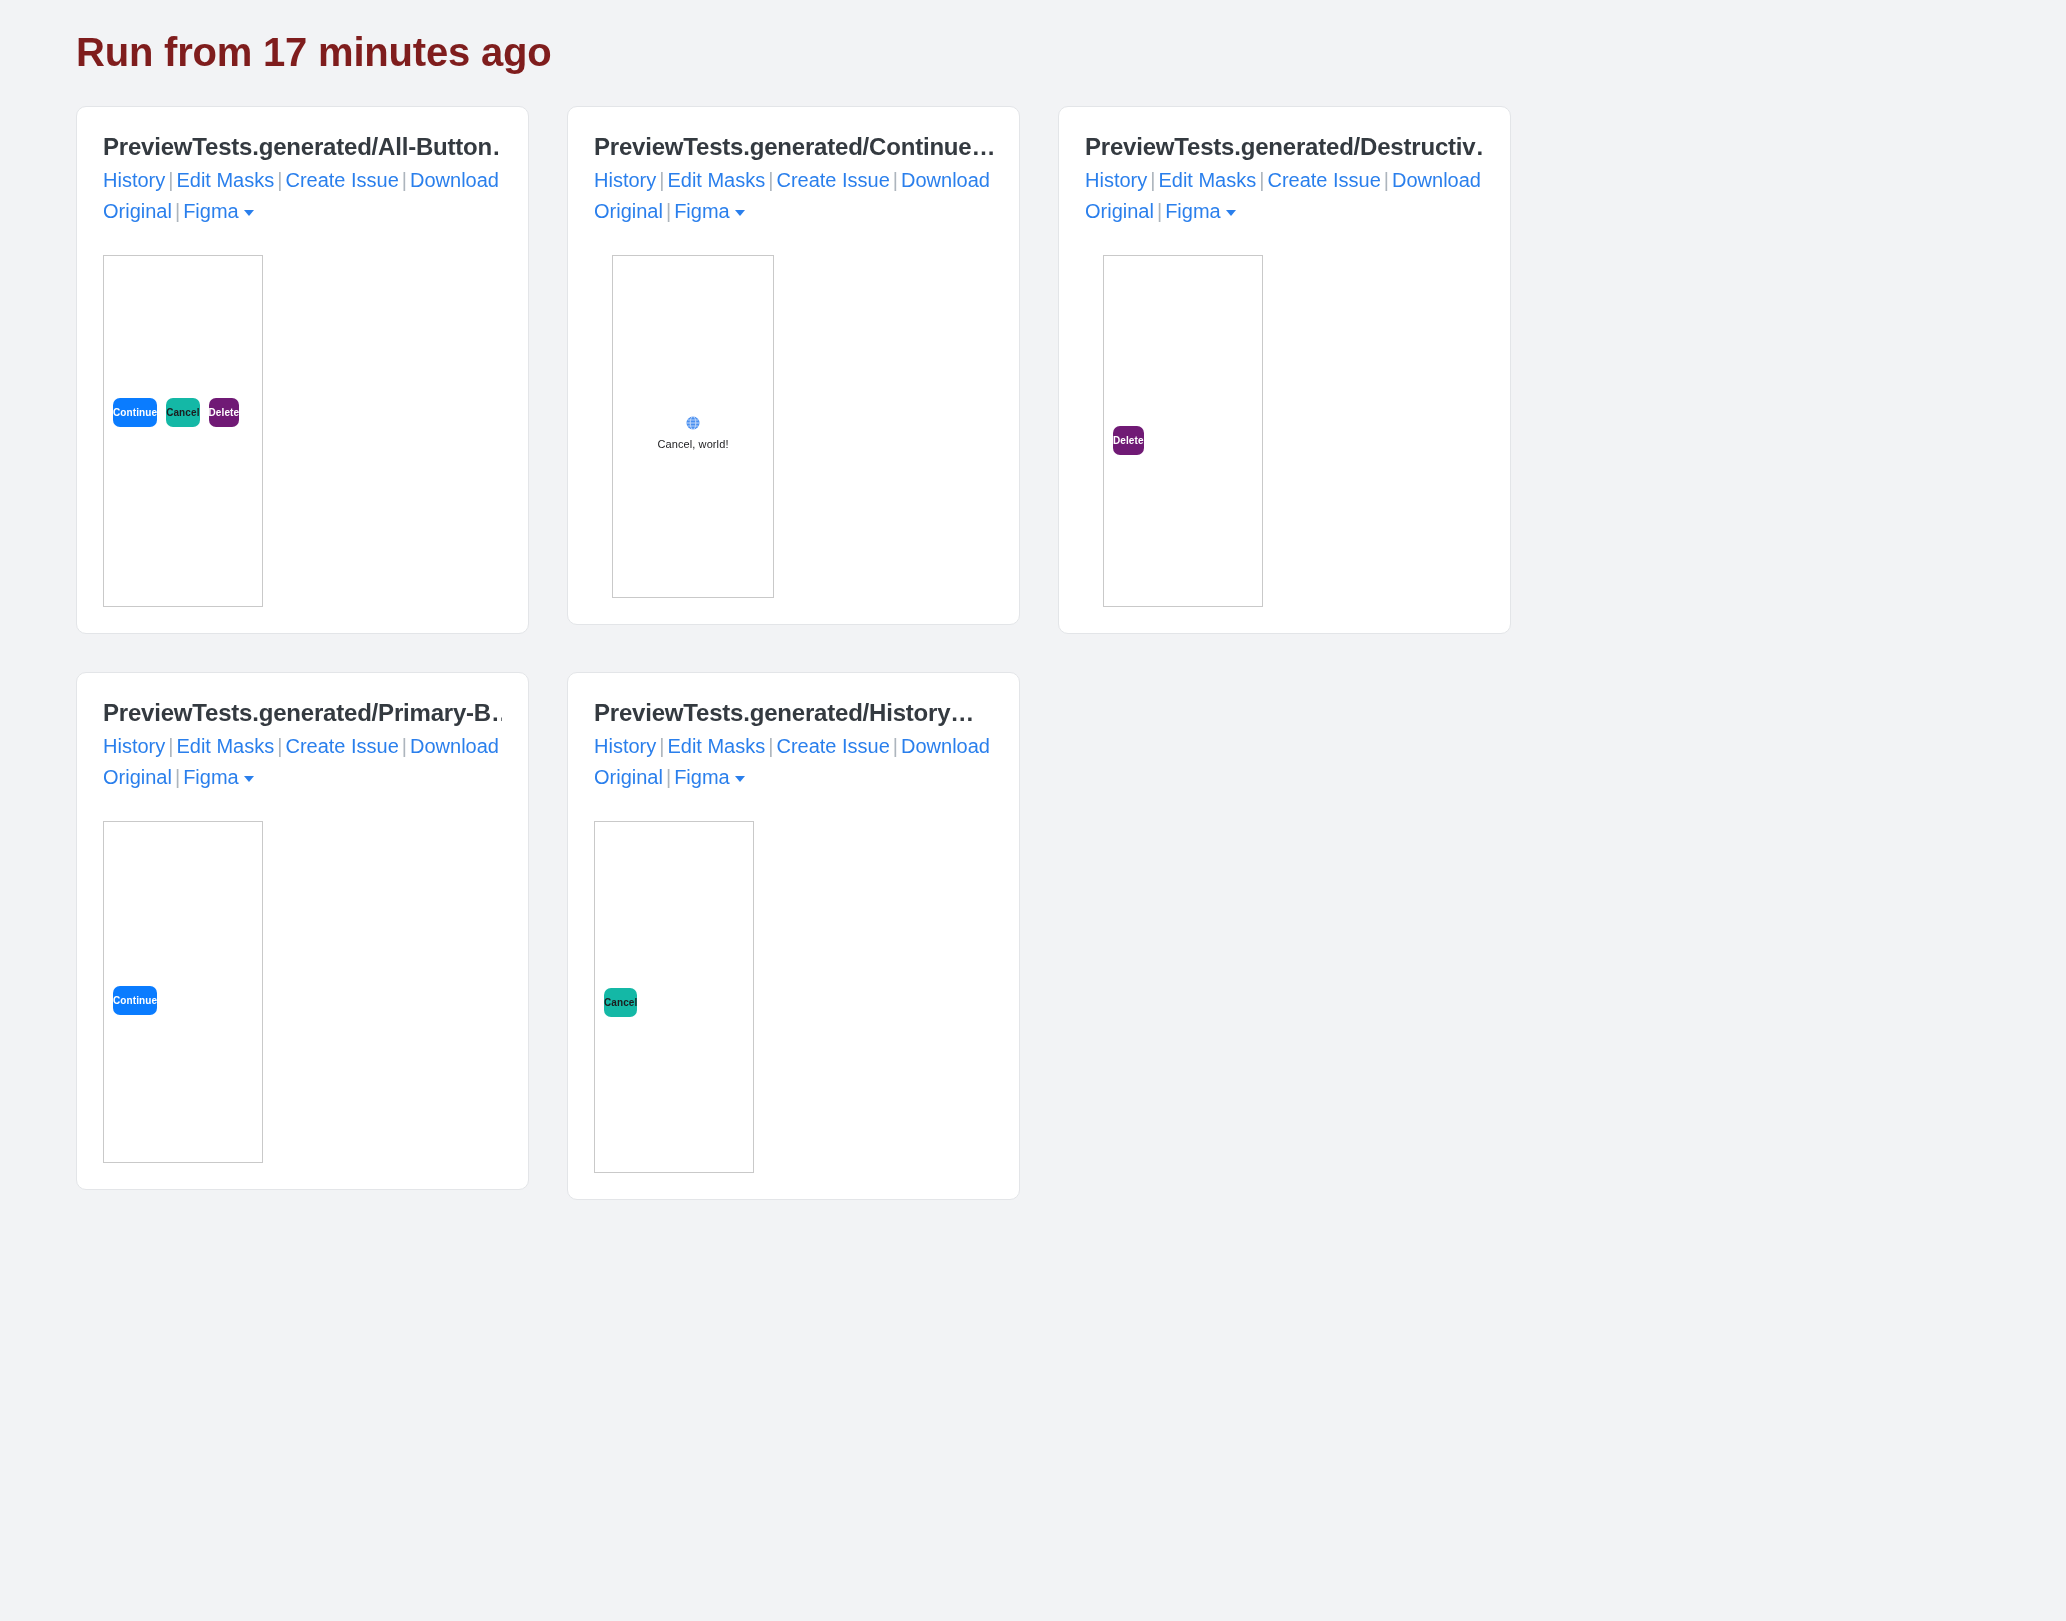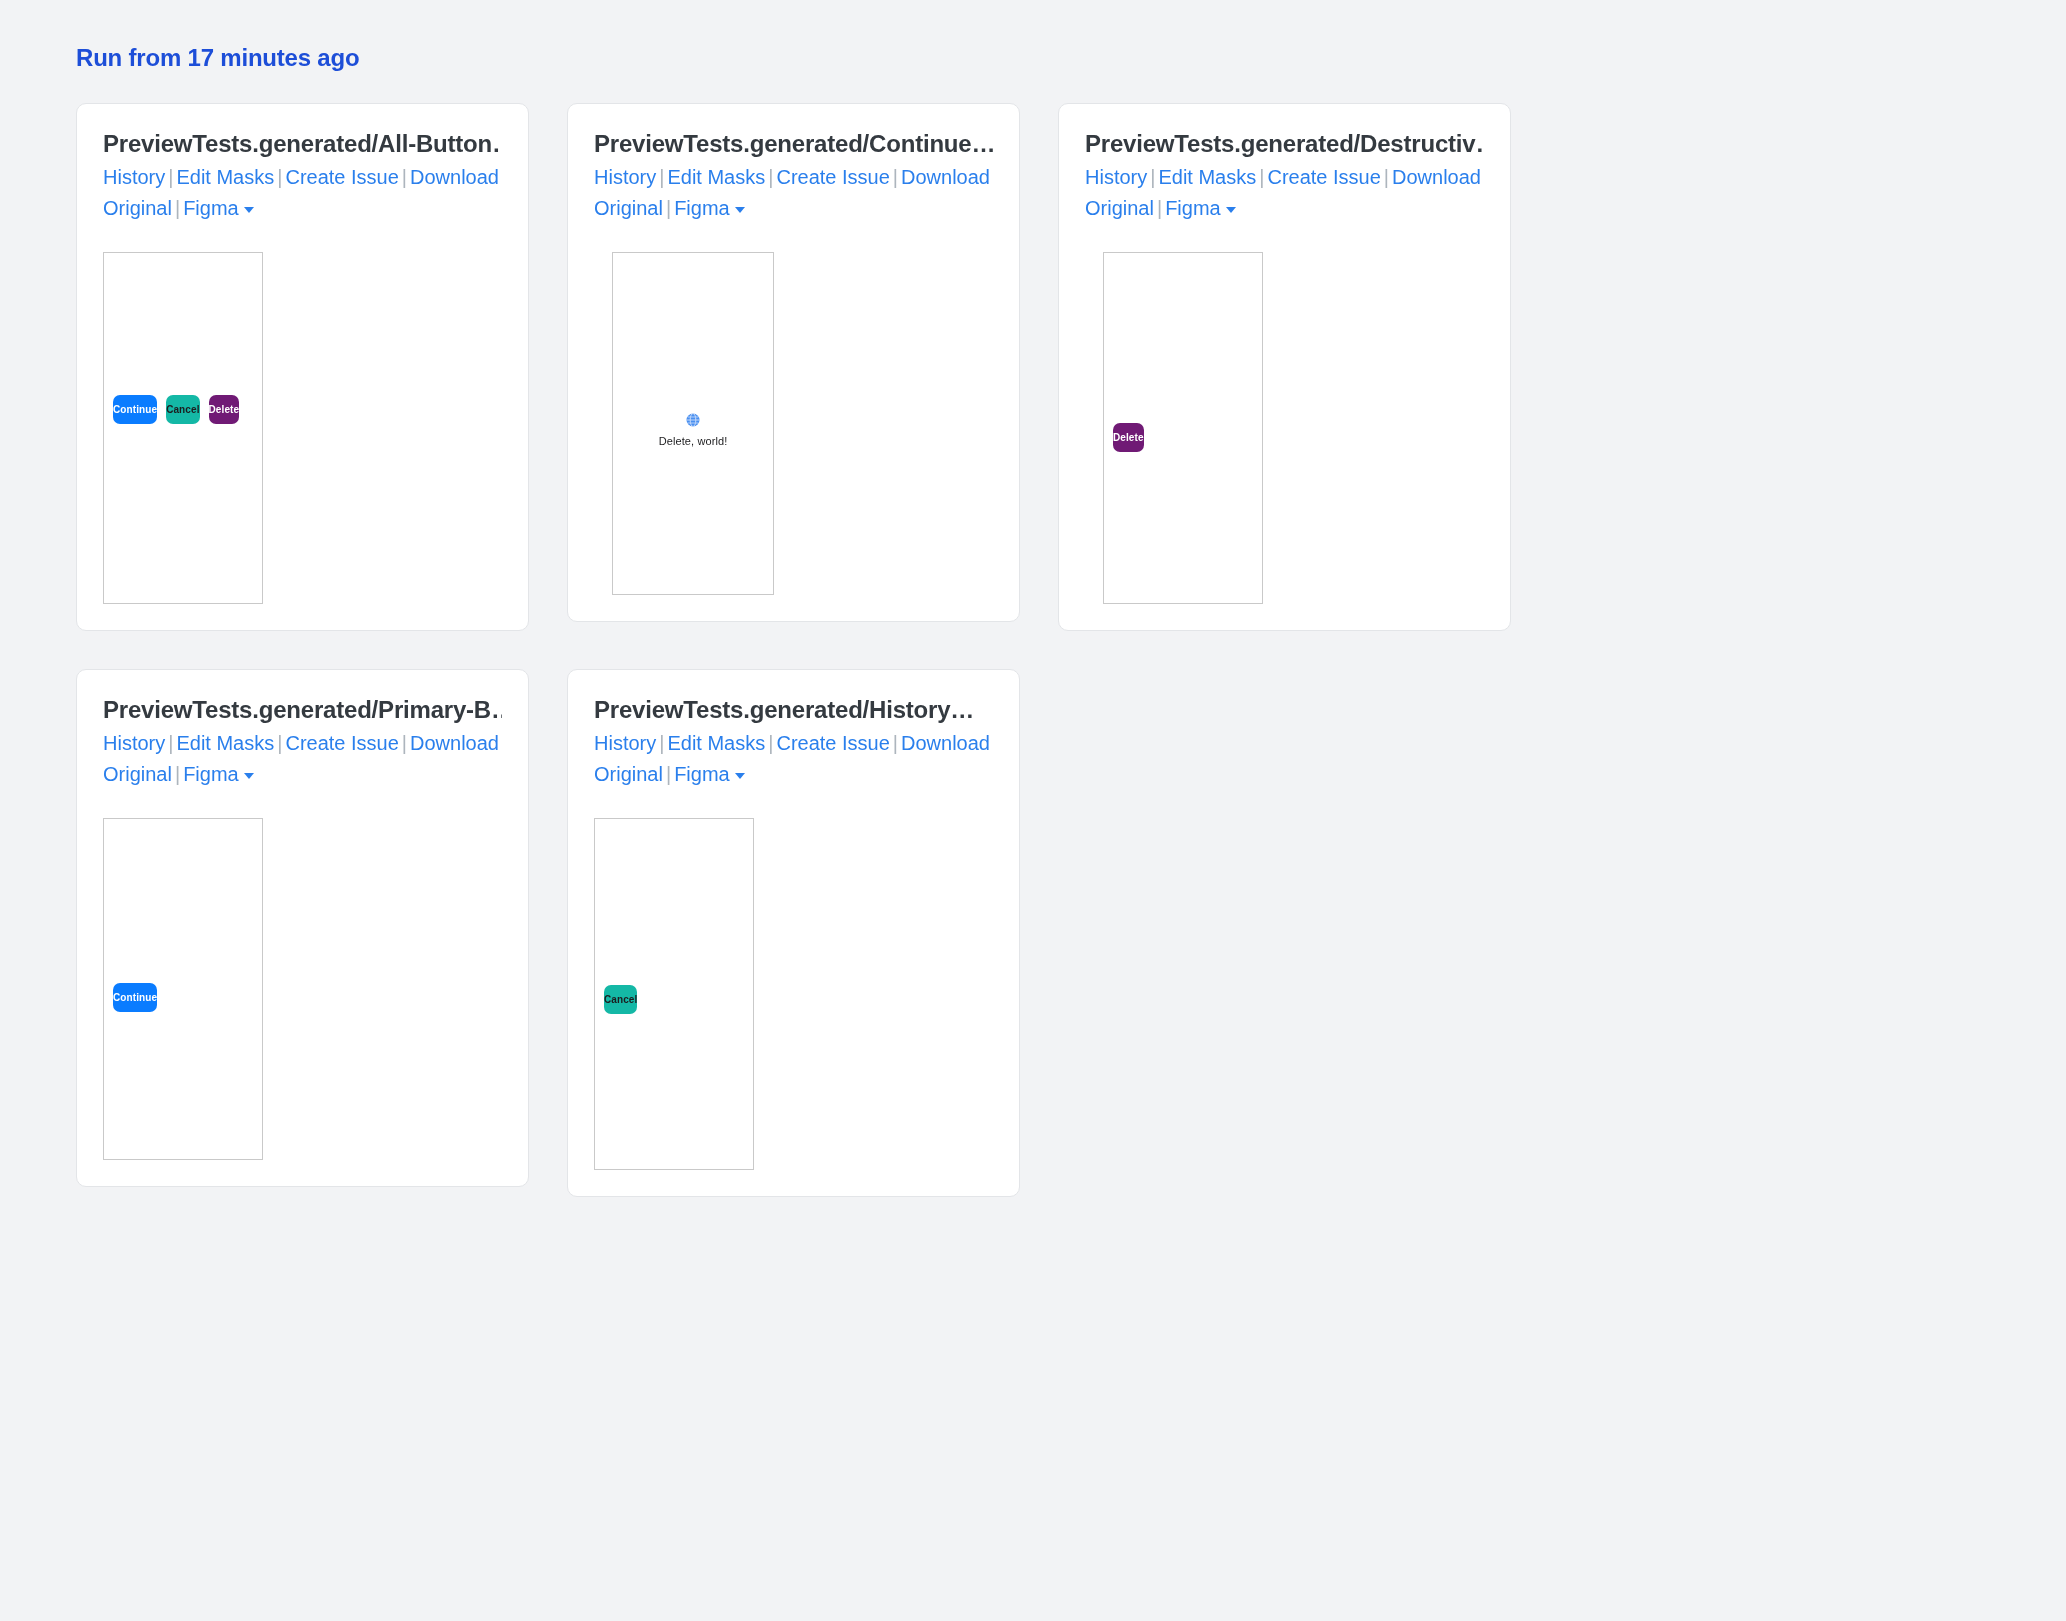--- a/index.html
+++ b/index.html
@@ -15,25 +15,25 @@
 
   .page {
     position: relative;
     width: 2066px;
     height: 1621px;
     padding: 0 76px;
   }
 
   
   .page-title {
-    font-size: 24px;
+    font-size: 40px;
     font-weight: bold;
-    color: #1d4ed8;
+    color: #7f1d1d;
     letter-spacing: -0.2px;
-    padding-top: 44px;
+    padding-top: 28px;
     line-height: 1.2;
   }
 
   .toolbar {
     position: relative;
     margin-top: 28px;
     height: 50px;
   }
 
   .search-group {
@@ -231,21 +231,21 @@
         <div class="preview-wrap">
           <div class="phone" style="width: 162px; height: 343px; margin-left: 18px;">
             <div class="hello-block" style="top: 160px;">
               <span class="globe-icon"><svg width="14" height="14" viewBox="0 0 14 14">
                   <circle cx="7" cy="7" r="6.5" fill="#4a90f0"></circle>
                   <ellipse cx="7" cy="7" rx="2.8" ry="6.5" fill="none" stroke="#cfe0fb" stroke-width="0.9"></ellipse>
                   <line x1="0.6" y1="7" x2="13.4" y2="7" stroke="#cfe0fb" stroke-width="0.9"></line>
                   <line x1="1.8" y1="4" x2="12.2" y2="4" stroke="#cfe0fb" stroke-width="0.8"></line>
                   <line x1="1.8" y1="10" x2="12.2" y2="10" stroke="#cfe0fb" stroke-width="0.8"></line>
                 </svg></span>
-              <div class="hello-text">Delete, world!</div>
+              <div class="hello-text">Cancel, world!</div>
             </div>
           </div>
         </div>
       </div>
       <div class="card">
         <div class="card-title">PreviewTests.generated/Destructiv…</div>
         <div class="card-links"><a href="#">History</a><span class="sep">|</span><a href="#">Edit Masks</a><span class="sep">|</span><a href="#">Create Issue</a><span class="sep">|</span><a href="#">Download Original</a><span class="sep">|</span><a href="#">Figma</a><span class="link-caret"></span></div>
         <div class="preview-wrap">
           <div class="phone" style="width: 160px; height: 352px; margin-left: 18px;">
             <div class="phone-inner" style="top: 170px;">

